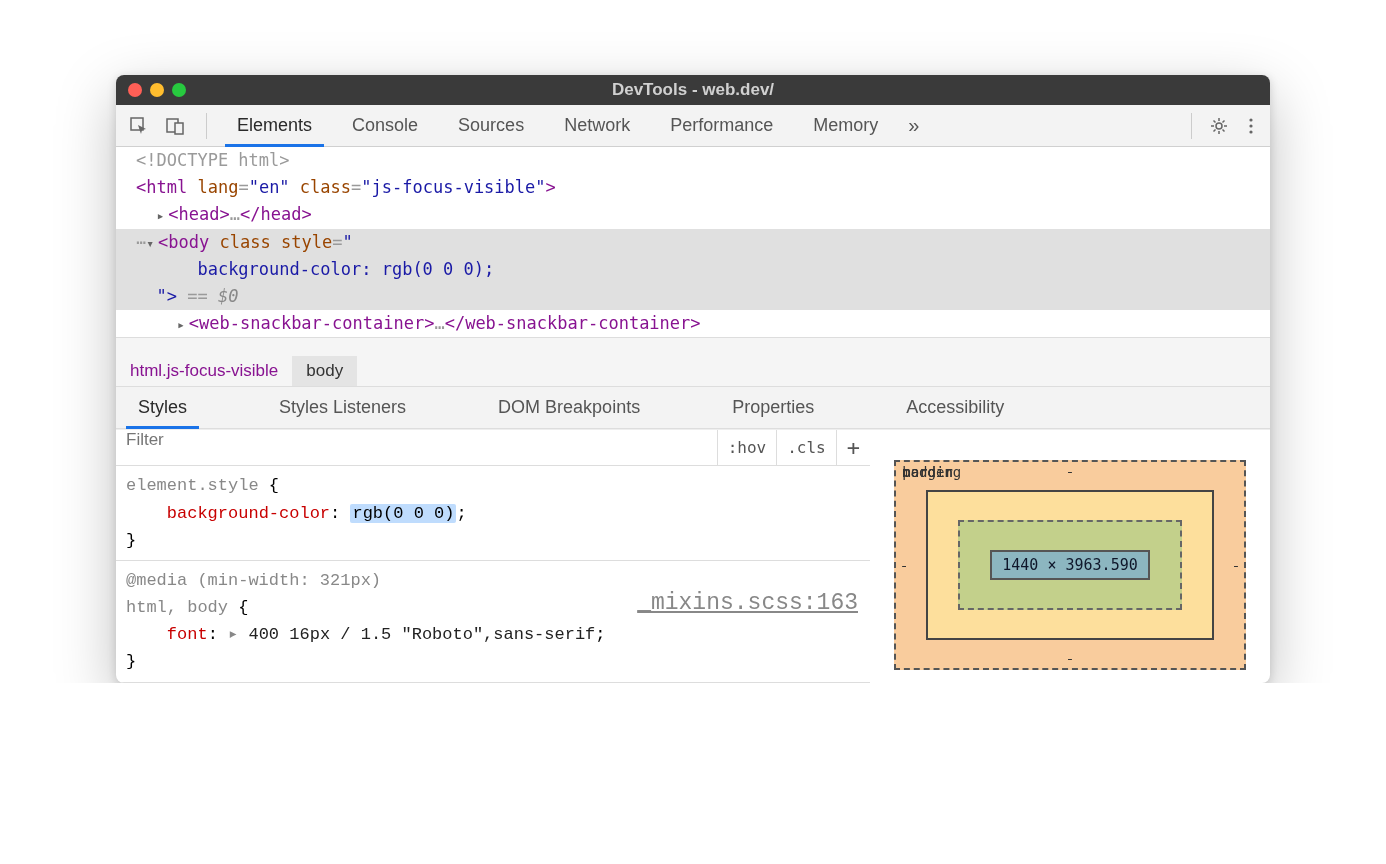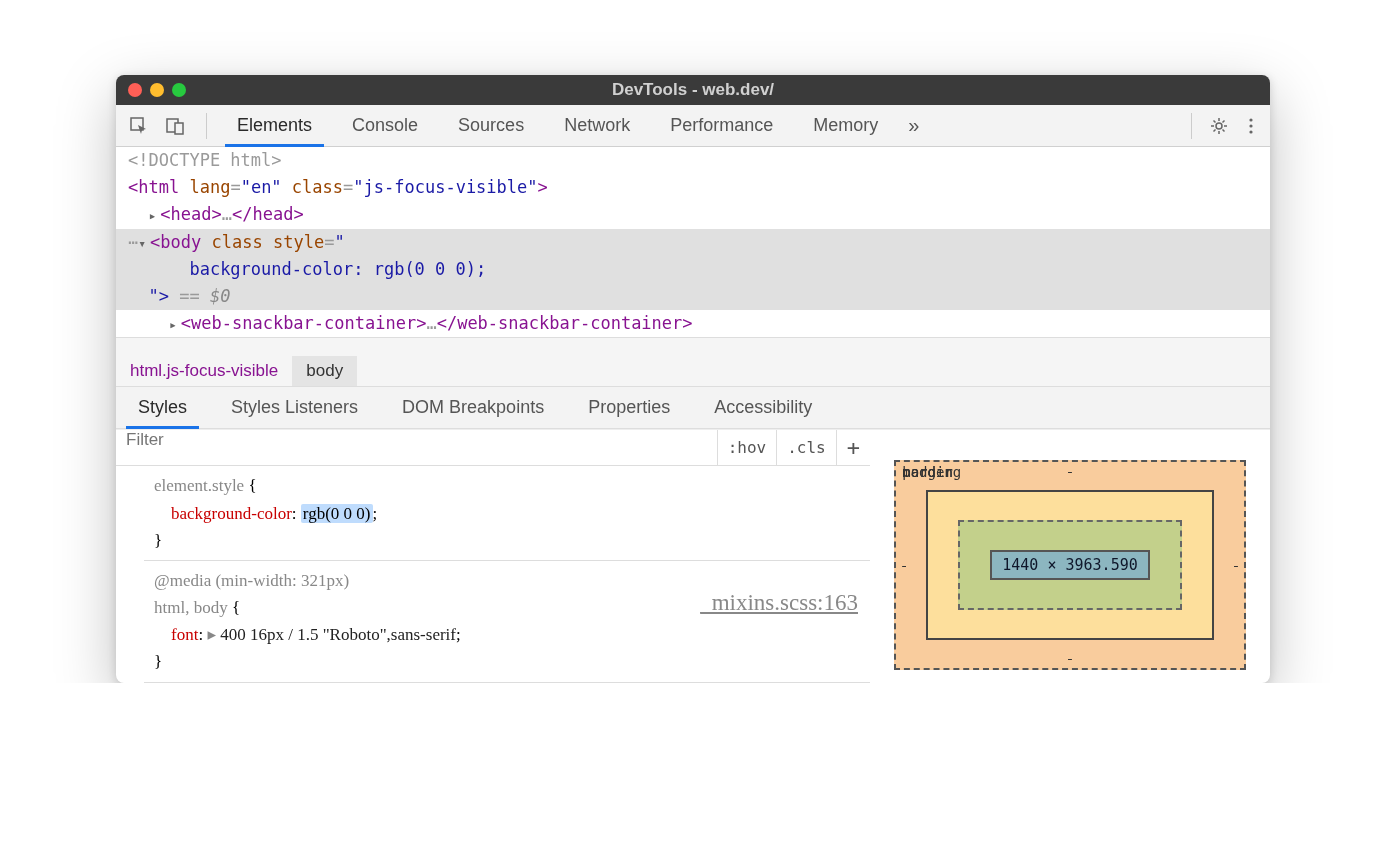--- a/index.html
+++ b/index.html
@@ -74,21 +74,21 @@
   background: #1a73e8;
 }
 .more-tabs { color: #555; font-size: 20px; padding: 0 10px; display: flex; align-items: center; }
 .toolbar-right { margin-left: auto; display: flex; align-items: center; gap: 10px; }
 .dom-panel {
   font-family: Menlo, Monaco, Consolas, monospace;
   font-size: 17px;
   line-height: 1.6;
   background: #fff;
 }
-.dom-line { padding: 0 12px; white-space: pre; }
+.dom-line { padding: 0 12px; white-space: pre; margin-left: 8px; }
 .t-gray { color: #9a9a9a; }
 .t-purple { color: #881391; }
 .t-brown { color: #994500; }
 .t-blue { color: #1a1aa6; }
 .t-italic { font-style: italic; color: #888; }
 .dom-selected { background: #e0e0e0; }
 .expand-tri::before { content: "▸"; color: #666; margin-right: 4px; font-size: 13px; }
 .expand-tri-down::before { content: "▾"; color: #666; margin-right: 4px; font-size: 13px; }
 .breadcrumb {
   display: flex;
@@ -96,20 +96,21 @@
   border-bottom: 1px solid #ddd;
   background: #f5f5f5;
   font-size: 17px;
 }
 .crumb { padding: 5px 14px; color: #881391; margin-top: 18px; }
 .crumb.sel { background: #e4e4e4; color: #333; }
 .subtabs {
   display: flex;
   border-bottom: 1px solid #ddd;
   background: #f3f3f3;
+  gap: 48px;
 }
 .subtab {
   padding: 10px 22px;
   font-size: 18px;
   color: #555;
   cursor: pointer;
   position: relative;
 }
 .subtab.active { color: #2a2a2a; }
 .subtab.active::after {
@@ -148,27 +149,26 @@
   font-family: Menlo, monospace;
   font-size: 16px;
   color: #555;
   border-left: 1px solid #ddd;
   height: 100%;
   display: flex;
   align-items: center;
 }
 .filter-plus { font-size: 22px; }
 .rule-block {
-  font-family: Liberation Serif, serif;
+  font-family: Liberation Mono, monospace;
   font-size: 17px;
   padding: 6px 10px;
   border-bottom: 1px solid #ddd;
   line-height: 1.6;
   position: relative;
-  margin-left: 28px;
 }
 .prop-name { color: #c80000; }
 .prop-val { color: #222; }
 .selector-gray { color: #888; }
 .hl-blue { background: #bfdcfd; border-radius: 2px; padding: 0 2px; }
 .rule-src {
   position: absolute;
   right: 12px;
   top: 24px;
   color: #888;

